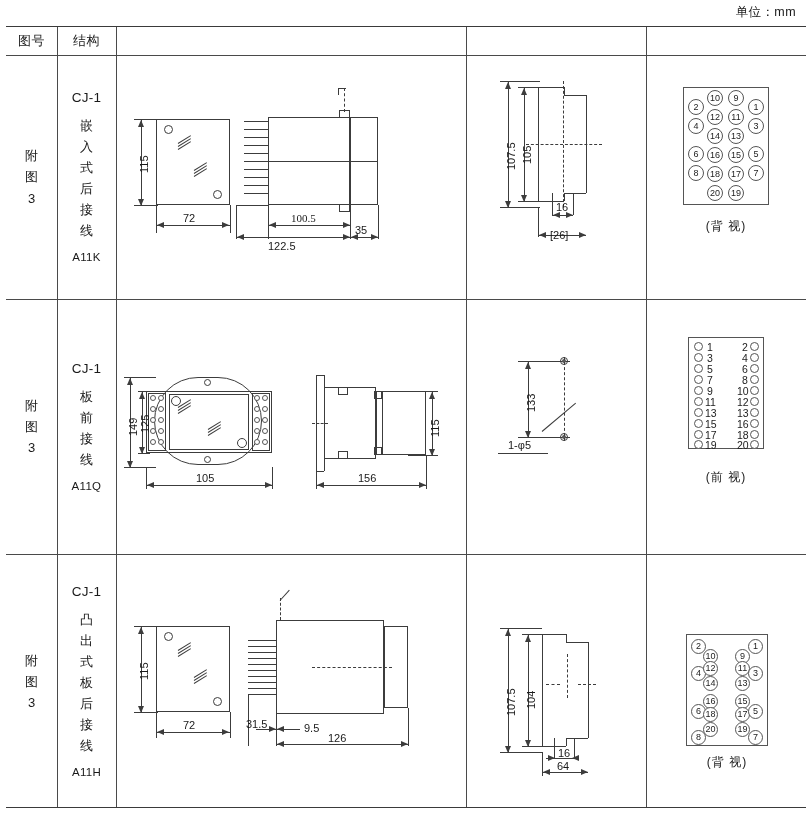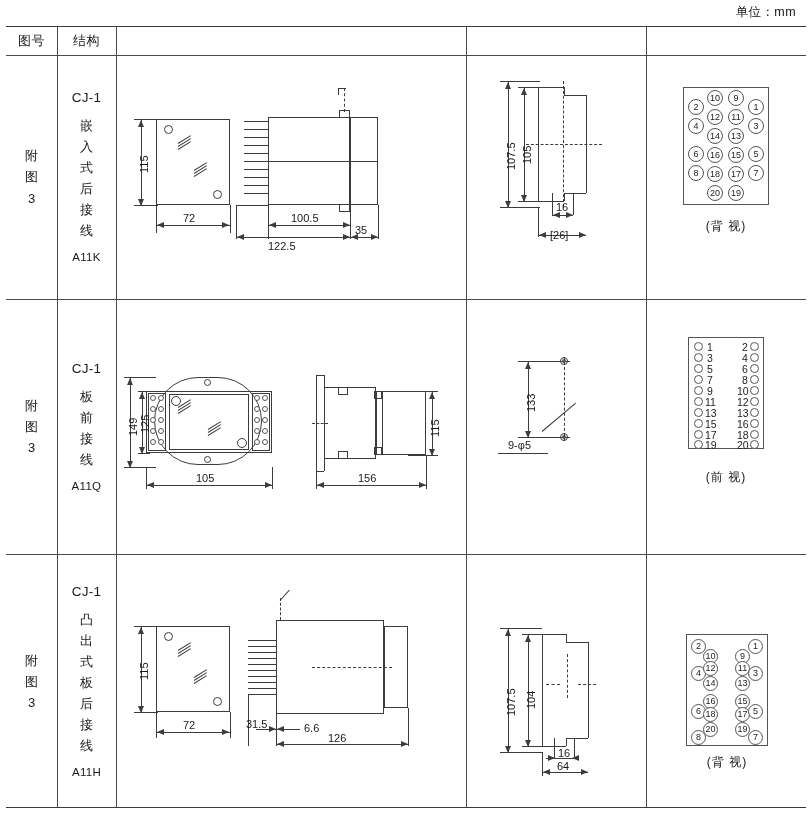--- a/index.html
+++ b/index.html
@@ -178,21 +178,21 @@
       <div class="ln lnv" style="left:222px;top:33px;height:7px;"></div>
 
       <div class="ln lnv" style="left:152px;top:150px;height:34px;"></div>
       <div class="ln lnv" style="left:234px;top:150px;height:34px;"></div>
       <div class="ln lnv" style="left:262px;top:150px;height:34px;"></div>
       <div class="ln lnv" style="left:120px;top:150px;height:34px;"></div>
       <div class="ln lnh" style="left:120px;top:150px;width:33px;"></div>
       <div class="ln lnh" style="left:152px;top:170px;width:82px;"></div>
       <div class="ah ah-l" style="left:153px;top:167px;"></div>
       <div class="ah ah-r" style="left:227px;top:167px;"></div>
-      <div class="dim" style="left:175px;top:157px;">100.5</div>
+      <div class="dim" style="left:175px;top:157px;font-family:Liberation Serif, serif;">100.5</div>
       <div class="ln lnh" style="left:234px;top:182px;width:28px;"></div>
       <div class="ah ah-l" style="left:235px;top:179px;"></div>
       <div class="ah ah-r" style="left:255px;top:179px;"></div>
       <div class="dim" style="left:239px;top:169px;">35</div>
       <div class="ln lnh" style="left:120px;top:182px;width:114px;"></div>
       <div class="ah ah-l" style="left:121px;top:179px;"></div>
       <div class="ah ah-r" style="left:227px;top:179px;"></div>
       <div class="dim" style="left:152px;top:185px;">122.5</div>
     </div>
 
@@ -378,21 +378,21 @@
       <div class="circ" style="left:94px;top:134px;width:8px;height:8px;"></div>
       <div class="fill" style="left:96px;top:136px;width:4px;height:4px;border-radius:50%;"></div>
       <div class="dashv" style="left:98px;top:58px;height:84px;"></div>
       <div class="ln lnv" style="left:62px;top:62px;height:76px;"></div>
       <div class="ah ah-u" style="left:59px;top:63px;"></div>
       <div class="ah ah-d" style="left:59px;top:132px;"></div>
       <div class="dim rot" style="left:59px;top:113px;">133</div>
 
       <div class="ln" style="left:76px;top:132px;width:44px;height:1px;transform:rotate(-40deg);transform-origin:left center;"></div>
       <div class="ln lnh" style="left:32px;top:154px;width:50px;"></div>
-      <div class="dim" style="left:42px;top:140px;">9-φ5</div>
+      <div class="dim" style="left:42px;top:140px;">1-φ5</div>
     </div>
 
     <div class="draw" style="left:640px;top:272px;width:160px;height:255px;">
       <div class="tpanel" style="left:42px;top:38px;width:76px;height:112px;"></div>
       <div class="tdot" style="left:48px;top:43px;"></div>
       <div class="tlabel" style="left:61px;top:42px;">1</div>
       <div class="tdot" style="left:48px;top:54px;"></div>
       <div class="tlabel" style="left:61px;top:53px;">3</div>
       <div class="tdot" style="left:48px;top:65px;"></div>
       <div class="tlabel" style="left:61px;top:64px;">5</div>
@@ -496,21 +496,21 @@
       <div class="ln" style="left:164px;top:46px;width:14px;height:1px;transform:rotate(-48deg);transform-origin:left center;"></div>
 
       <div class="ln lnv" style="left:132px;top:140px;height:52px;"></div>
       <div class="ln lnv" style="left:160px;top:160px;height:32px;"></div>
       <div class="ln lnv" style="left:292px;top:154px;height:38px;"></div>
       <div class="ln lnh" style="left:140px;top:175px;width:20px;"></div>
       <div class="ah ah-r" style="left:153px;top:172px;"></div>
       <div class="dim" style="left:130px;top:164px;">31.5</div>
       <div class="ln lnh" style="left:160px;top:175px;width:24px;"></div>
       <div class="ah ah-l" style="left:161px;top:172px;"></div>
-      <div class="dim" style="left:188px;top:168px;">6.6</div>
+      <div class="dim" style="left:188px;top:168px;">9.5</div>
       <div class="ln lnh" style="left:160px;top:190px;width:132px;"></div>
       <div class="ah ah-l" style="left:161px;top:187px;"></div>
       <div class="ah ah-r" style="left:285px;top:187px;"></div>
       <div class="dim" style="left:212px;top:178px;">126</div>
     </div>
 
     <div class="draw" style="left:460px;top:527px;width:180px;height:255px;">
       <div class="ln lnh" style="left:56px;top:80px;width:44px;"></div>
       <div class="ln lnv" style="left:100px;top:80px;height:8px;"></div>
       <div class="ln lnh" style="left:100px;top:88px;width:22px;"></div>

